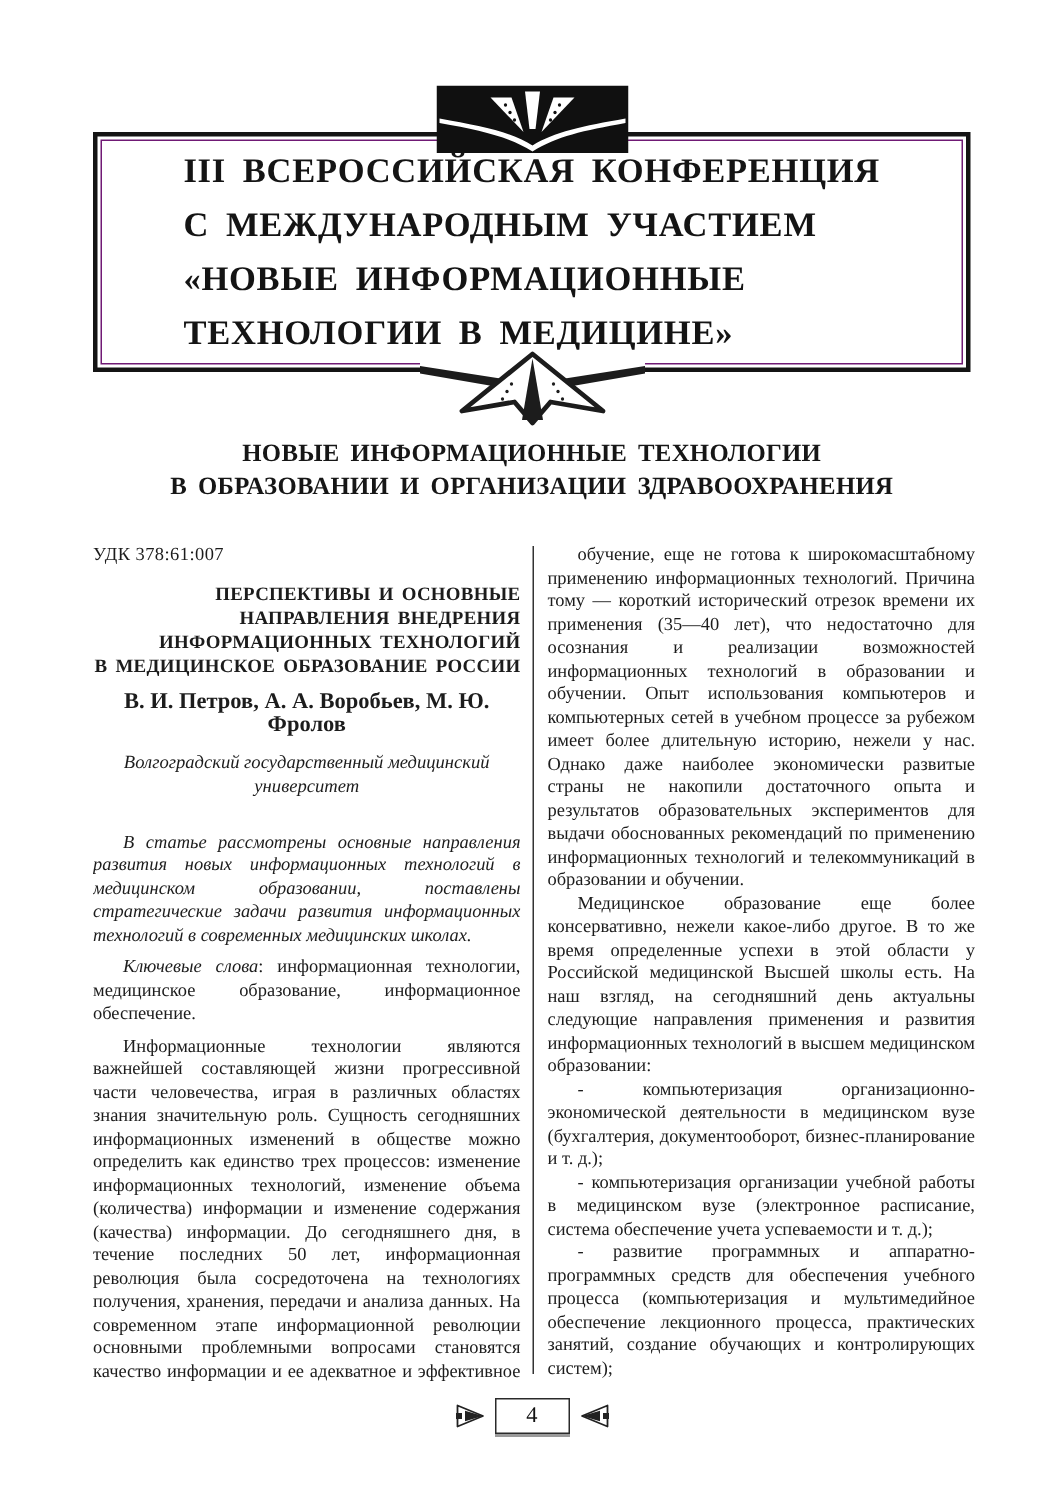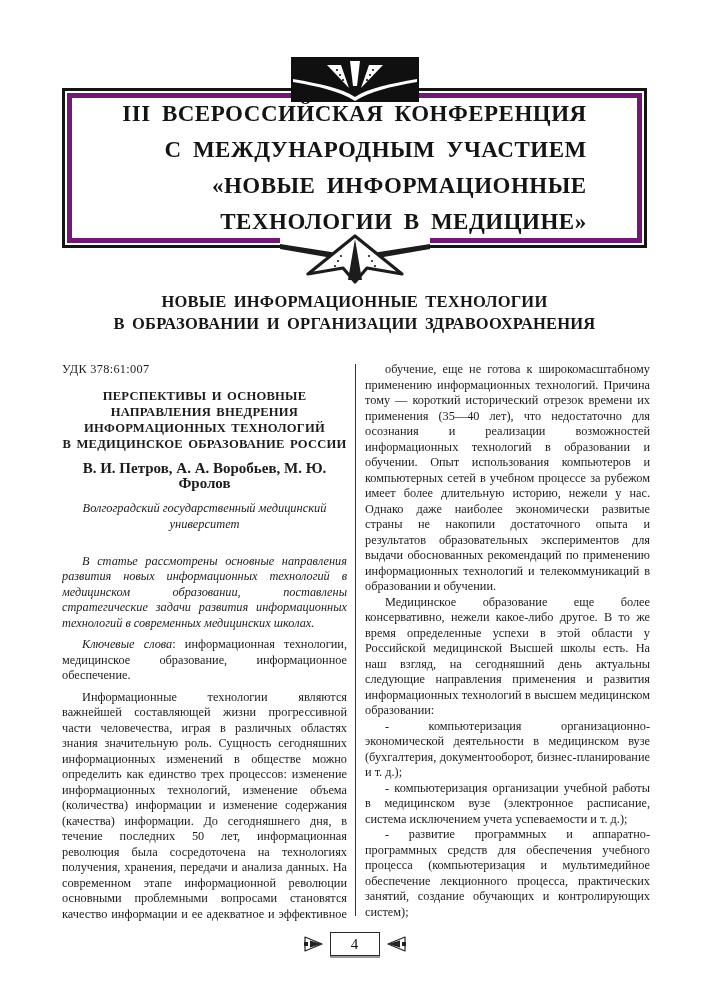--- a/index.html
+++ b/index.html
@@ -9,22 +9,22 @@
     overflow:hidden;margin:0 auto;
   }
   .prelines{white-space:pre-line;}
 
   
   .title-box{
     position:absolute;left:62px;top:88px;width:585px;height:160px;
     border:3px solid #141414;padding:2px;box-sizing:border-box;background:#fff;
   }
   .title-box-inner{
-    border:5px solid #701a75;width:100%;height:100%;box-sizing:border-box;
-    display:flex;align-items:center;justify-content:center;text-align:right;
+    border:1px solid #701a75;width:100%;height:100%;box-sizing:border-box;
+    display:flex;align-items:center;justify-content:center;text-align:left;
   }
   .conf-title{
     font-weight:bold;font-size:23px;line-height:36px;letter-spacing:.5px;
     word-spacing:5px;color:#141414;margin:0;
   }
   .orn-top{position:absolute;left:291px;top:57px;width:128px;height:45px;z-index:3;}
   .orn-bottom{position:absolute;left:280px;top:233px;width:150px;height:54px;z-index:3;}
 
   
   .section-heading{
@@ -37,21 +37,21 @@
   .col{
     position:absolute;top:362px;width:285px;height:560px;overflow:hidden;
     font-size:12.3px;line-height:15.5px;text-align:justify;
   }
   .col-left{left:62px;}
   .col-right{left:365px;}
   .divider{position:absolute;left:355px;top:364px;width:1px;height:552px;background:#333;}
 
   .udc{font-size:12.3px;margin:0 0 10px 0;text-align:left;letter-spacing:.3px;}
   .art-title{
-    font-weight:bold;font-size:12.6px;line-height:16px;text-align:center;
+    font-weight:bold;font-size:12.6px;line-height:16px;text-align:right;
     margin:0 0 9px 0;letter-spacing:.2px;word-spacing:2px;
   }
   .art-authors{font-weight:bold;font-size:15px;text-align:center;margin:0 0 8px 0;}
   .art-affil{font-style:italic;font-size:12.4px;line-height:16px;text-align:center;margin:0 0 22px 0;}
   .abstract{margin:0 0 6px 0;text-indent:20px;font-style:italic;}
   .kw{margin:0 0 6px 0;text-indent:20px;}
   .kw i{font-style:italic;}
   p.body-par{margin:0;text-indent:20px;}
   p.list-par{margin:0;text-indent:20px;}
 
@@ -130,21 +130,21 @@
     <p class="body-par">Информационные технологии являются важнейшей составляющей жизни прогрессивной части человечества, играя в различных областях знания значительную роль. Сущность сегодняшних информационных изменений в обществе можно определить как единство трех процессов: изменение информационных технологий, изменение объема (количества) информации и изменение содержания (качества) информации. До сегодняшнего дня, в течение последних 50 лет, информационная революция была сосредоточена на технологиях получения, хранения, передачи и анализа данных. На современном этапе информационной революции основными проблемными вопросами становятся качество информации и ее адекватное и эффективное применение в различных отраслях знаний. Медицина и медицинское образование в этом ряду не являются исключением.</p>
 
   </div>
 
   <div class="divider"></div>
 
   <div class="col col-right">
     <p class="body-par">обучение, еще не готова к широкомасштабному применению информационных технологий. Причина тому — короткий исторический отрезок времени их применения (35—40 лет), что недостаточно для осознания и реализации возможностей информационных технологий в образовании и обучении. Опыт использования компьютеров и компьютерных сетей в учебном процессе за рубежом имеет более длительную историю, нежели у нас. Однако даже наиболее экономически развитые страны не накопили достаточного опыта и результатов образовательных экспериментов для выдачи обоснованных рекомендаций по применению информационных технологий и телекоммуникаций в образовании и обучении.</p>
     <p class="body-par">Медицинское образование еще более консервативно, нежели какое-либо другое. В то же время определенные успехи в этой области у Российской медицинской Высшей школы есть. На наш взгляд, на сегодняшний день актуальны следующие направления применения и развития информационных технологий в высшем медицинском образовании:</p>
     <p class="list-par">- компьютеризация организационно-экономической деятельности в медицинском вузе (бухгалтерия, документооборот, бизнес-планирование и т. д.);</p>
-    <p class="list-par">- компьютеризация организации учебной работы в медицинском вузе (электронное расписание, система исключением учета успеваемости и т. д.);</p>
+    <p class="list-par">- компьютеризация организации учебной работы в медицинском вузе (электронное расписание, система обеспечение учета успеваемости и т. д.);</p>
     <p class="list-par">- развитие программных и аппаратно-программных средств для обеспечения учебного процесса (компьютеризация и мультимедийное обеспечение лекционного процесса, практических занятий, создание обучающих и контролирующих систем);</p>
     <p class="list-par">- создание, развитие и распространение информационно-справочных систем для работы преподавателя (различные электронные справочники и атласы по учебным дисциплинам, обновляемые базы</p>
   </div>
 
   <div class="footer">
     <svg class="farrow" viewBox="0 0 22 20" aria-hidden="true">
       <rect x="1" y="8" width="4" height="4" fill="#222"></rect>
       <path d="M2,3 L19,10 L2,17 Z" fill="none" stroke="#222" stroke-width="1.2" stroke-linejoin="round"></path>
       <path d="M7,6.5 L19,10 L7,13.5 Z" fill="#222"></path>
     </svg>

